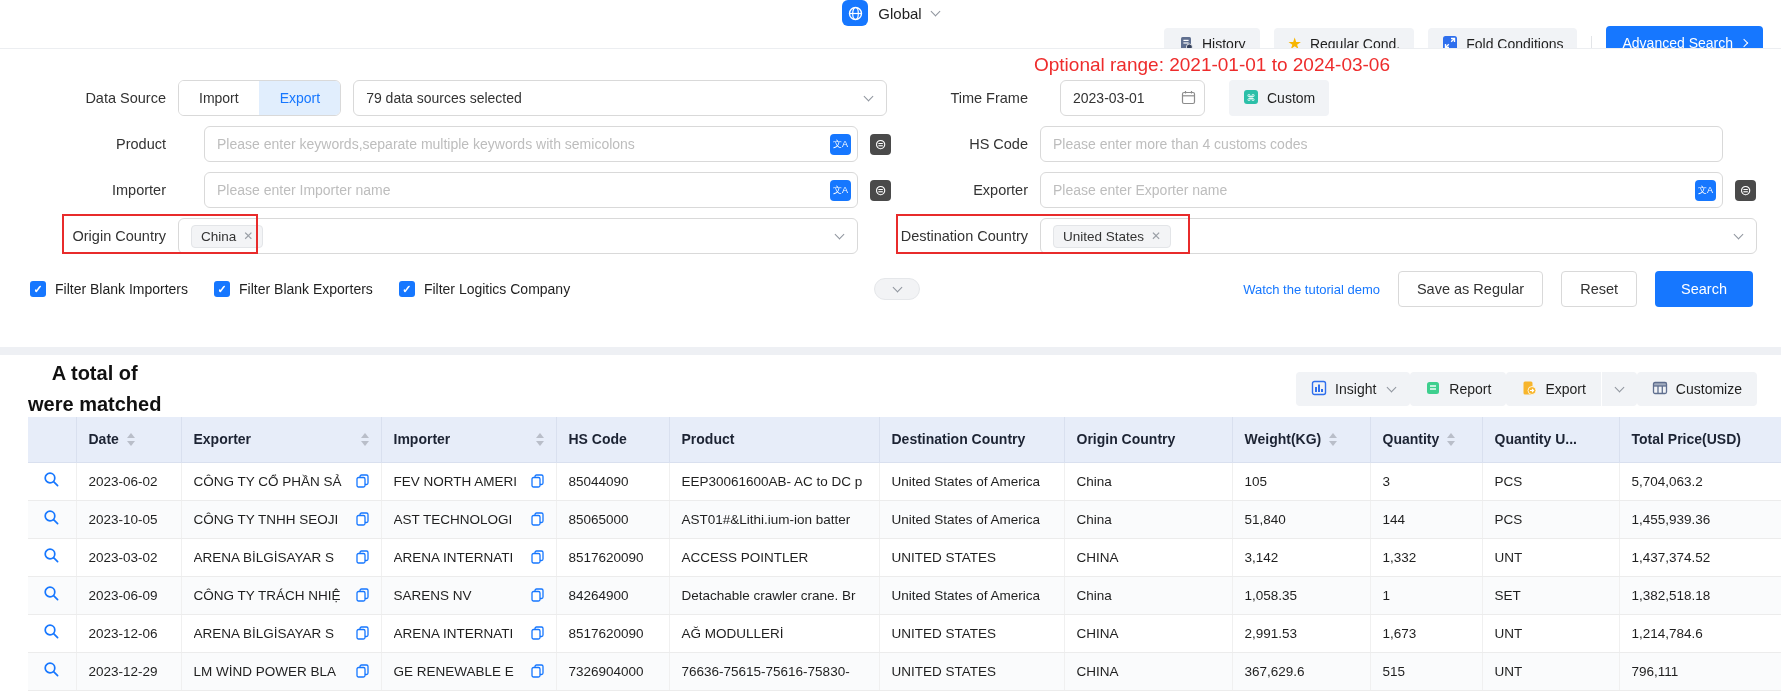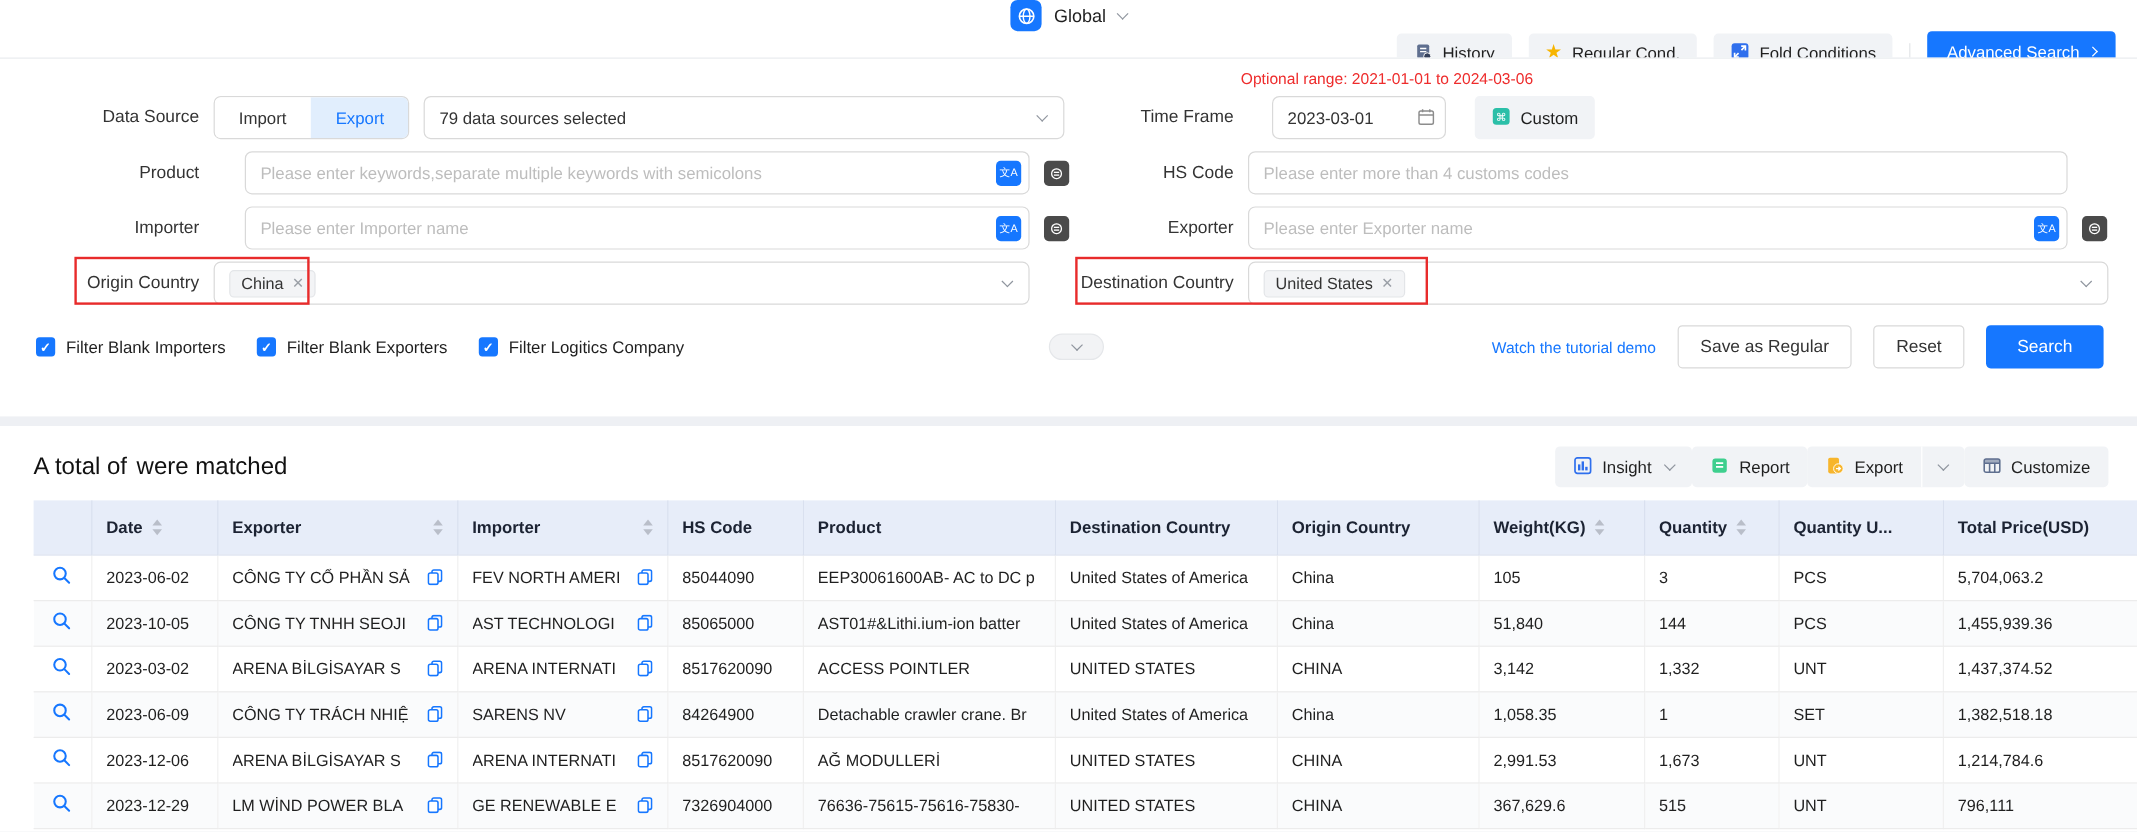--- a/index.html
+++ b/index.html
@@ -14,21 +14,21 @@
   .chev { display:inline-block; width:7px; height:7px; border-right:1.6px solid #8f959e; border-bottom:1.6px solid #8f959e; transform:rotate(45deg); margin-top:-4px; }
   .topbar-right { margin-left:auto; display:flex; align-items:flex-end; gap:14px; }
   .gbtn { height:32px; display:inline-flex; align-items:center; gap:8px; padding:0 14px; background:#f1f3f6; border-radius:4px; font-size:14px; color:#1f1f1f; cursor:pointer; border:none; }
   .tb-divider { width:1px; height:24px; background:#e3e5e8; }
   .btn-primary { height:34px; display:inline-flex; align-items:center; gap:8px; padding:0 16px; background:#1677ff; color:#fff; border-radius:4px; font-size:14px; border:none; cursor:pointer; }
   .chev-right-w { display:inline-block; width:6px; height:6px; border-right:1.8px solid #fff; border-bottom:1.8px solid #fff; transform:rotate(-45deg); }
   .star { color:#f7b500; font-size:16px; line-height:1; }
 
   
   .form-card { position:relative; border-top:1px solid #eceef1; padding:6px 24px 40px 24px; background:#fff; }
-  .opt-row { height:20px; padding-left:1010px; font-size:13px; color:#ee2c2c; display:flex; align-items:center; }
+  .opt-row { height:20px; padding-left:1010px; font-size:19px; color:#ee2c2c; display:flex; align-items:center; }
   .frow { display:flex; align-items:center; height:46px; }
   .half-l { width:876px; display:flex; align-items:center; }
   .half-r { flex:1; display:flex; align-items:center; }
   .flabel { width:142px; text-align:right; margin-right:12px; font-size:14.5px; color:#333; flex-shrink:0; }
   .flabel-r { width:128px; text-align:right; margin-right:12px; font-size:14.5px; color:#333; flex-shrink:0; }
 
   .seg-group { display:flex; border:1px solid #d9d9d9; border-radius:6px; overflow:hidden; height:36px; }
   .seg { padding:0 20px; display:flex; align-items:center; font-size:14px; color:#333; background:#fff; cursor:pointer; }
   .seg.sel { background:#e1eefd; color:#1677ff; }
   .seg + .seg { border-left:1px solid #d9d9d9; }
@@ -66,21 +66,21 @@
   .cblabel { font-size:14px; color:#1f1f1f; }
   .collapse-pill { position:absolute; left:850px; width:46px; height:22px; background:#f2f3f5; border:1px solid #e5e7ea; border-radius:11px; display:flex; align-items:center; justify-content:center; cursor:pointer; }
   .cb-actions { margin-left:auto; display:flex; align-items:center; gap:18px; padding-right:4px; }
   .link { color:#1677ff; font-size:13px; cursor:pointer; }
   .btn-ghost { height:36px; padding:0 18px; background:#fff; border:1px solid #d9d9d9; border-radius:4px; font-size:14.5px; color:#333; cursor:pointer; }
   .btn-search { height:36px; padding:0 26px; background:#1677ff; border:none; border-radius:4px; font-size:14.5px; color:#fff; cursor:pointer; }
 
   
   .results { margin-top:8px; padding:10px 0 0 28px; background:#fff; height:420px; }
   .res-head { display:flex; align-items:center; height:48px; padding-right:24px; }
-  .res-title { font-size:20px; font-weight:normal; color:#111; display:flex; align-items:center; gap:8px; }
+  .res-title { font-size:20px; font-weight:bold; color:#111; display:flex; align-items:center; gap:8px;flex-direction:column; }
   .count-box { display:inline-flex; align-items:center; border:2px solid #e82b2b; padding:5px 8px 5px 10px; gap:12px; }
   .count-num { color:#ee1c1c; }
   .res-actions { margin-left:auto; display:flex; align-items:center; }
   .rbtn { height:34px; display:inline-flex; align-items:center; gap:8px; padding:0 15px; background:#f1f3f6; border-radius:4px; font-size:14px; color:#1f1f1f; border:none; cursor:pointer; }
   .rbtn .chev { margin-left:4px; }
   .export-split { display:inline-flex; align-items:center; height:34px; background:#f1f3f6; border-radius:4px; }
   .export-main { display:inline-flex; align-items:center; gap:8px; padding:0 15px; font-size:14px; color:#1f1f1f; cursor:pointer; height:100%; }
   .export-caret { width:36px; height:100%; display:flex; align-items:center; justify-content:center; border-left:1px solid #ffffff; cursor:pointer; }
 
   table { border-collapse:collapse; table-layout:fixed; width:1753px; margin-top:4px; }

